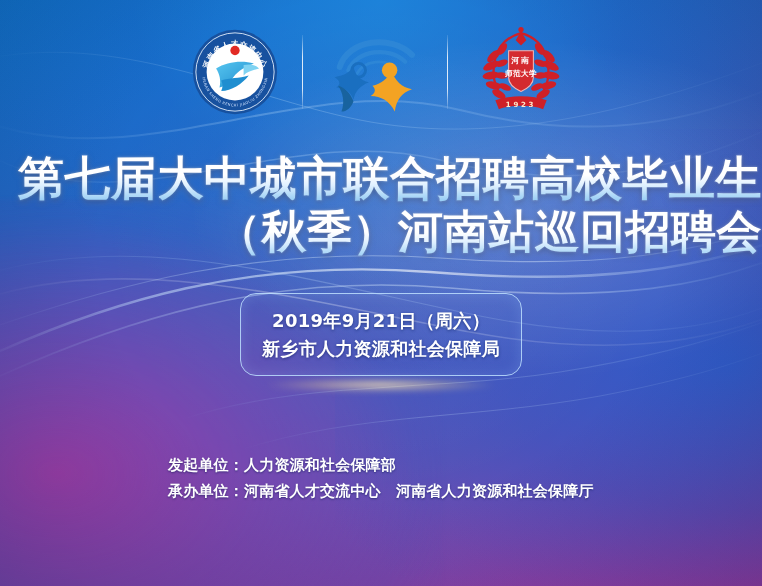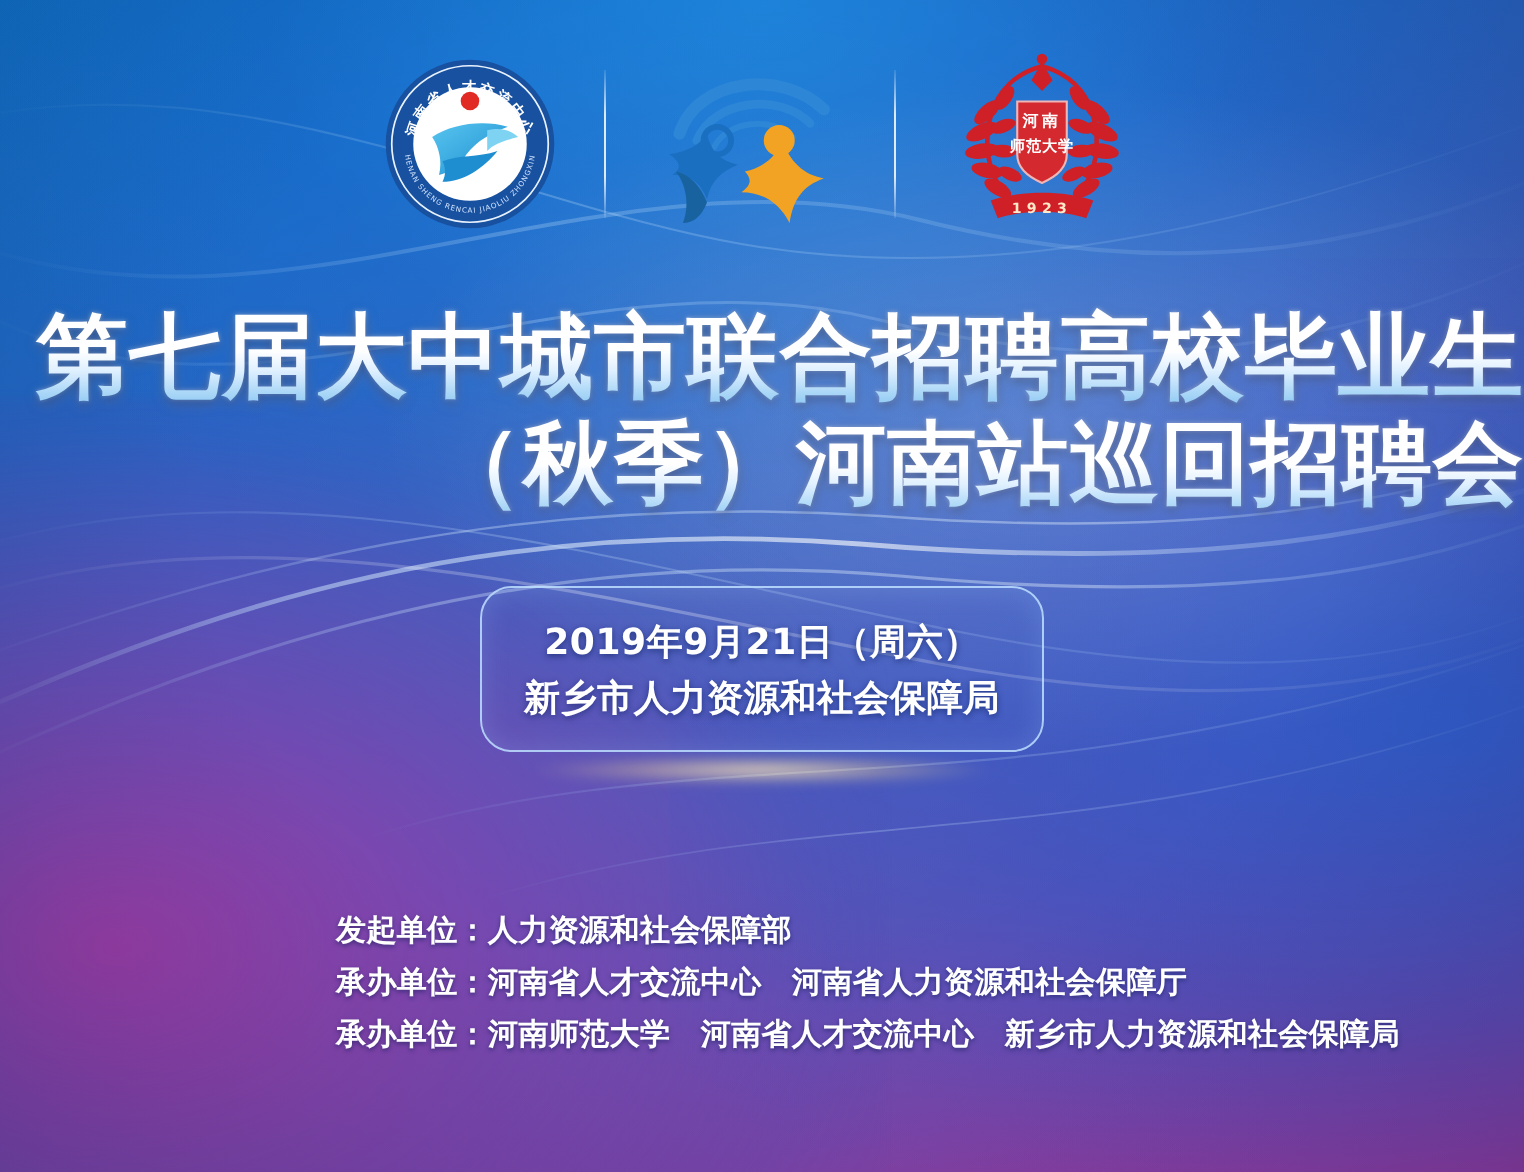--- a/index.html
+++ b/index.html
@@ -281,18 +281,15 @@
   </div>
   <div class="box-glow"></div>
 
   <div class="orgs">
     <div class="org-line">
       <span>发起单位：</span><span class="val">人力资源和社会保障部</span>
     </div>
     <div class="org-line">
       <span>承办单位：</span><span class="val">河南省人才交流中心　河南省人力资源和社会保障厅</span>
     </div>
-    <div class="org-line">
-      <span>承办单位：</span><span class="val">河南师范大学　河南省人才交流中心　新乡市人力资源和社会保障局</span>
-    </div>
   </div>
 
 </div>
 
 </body></html>

